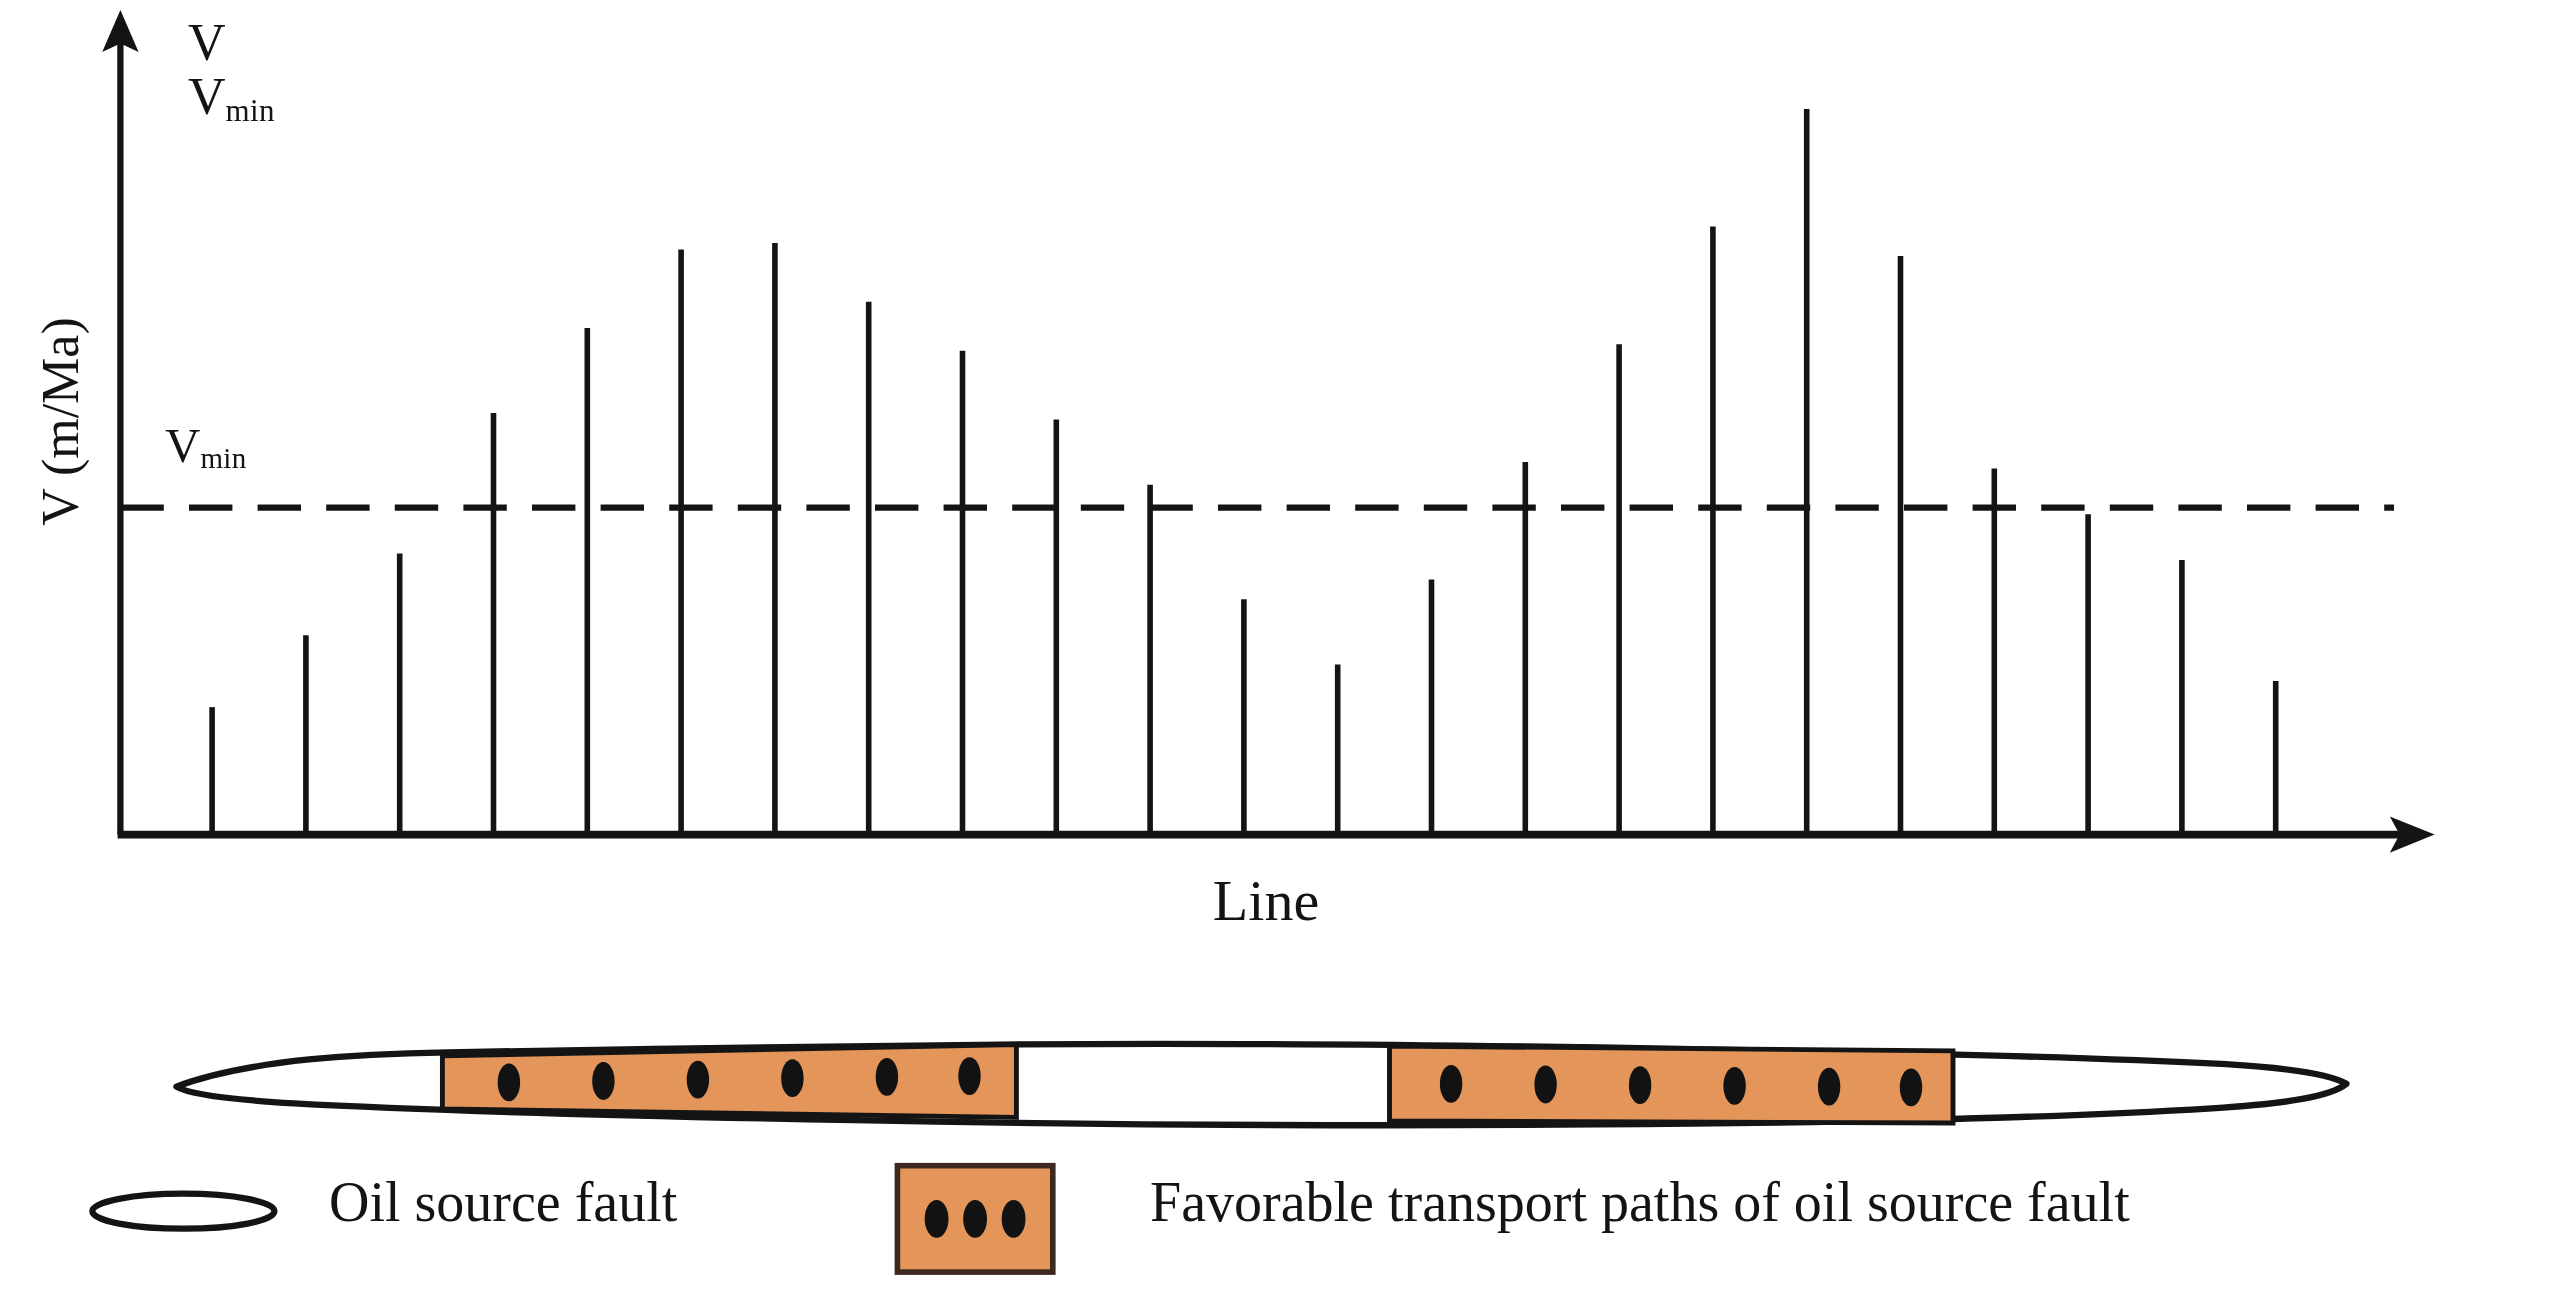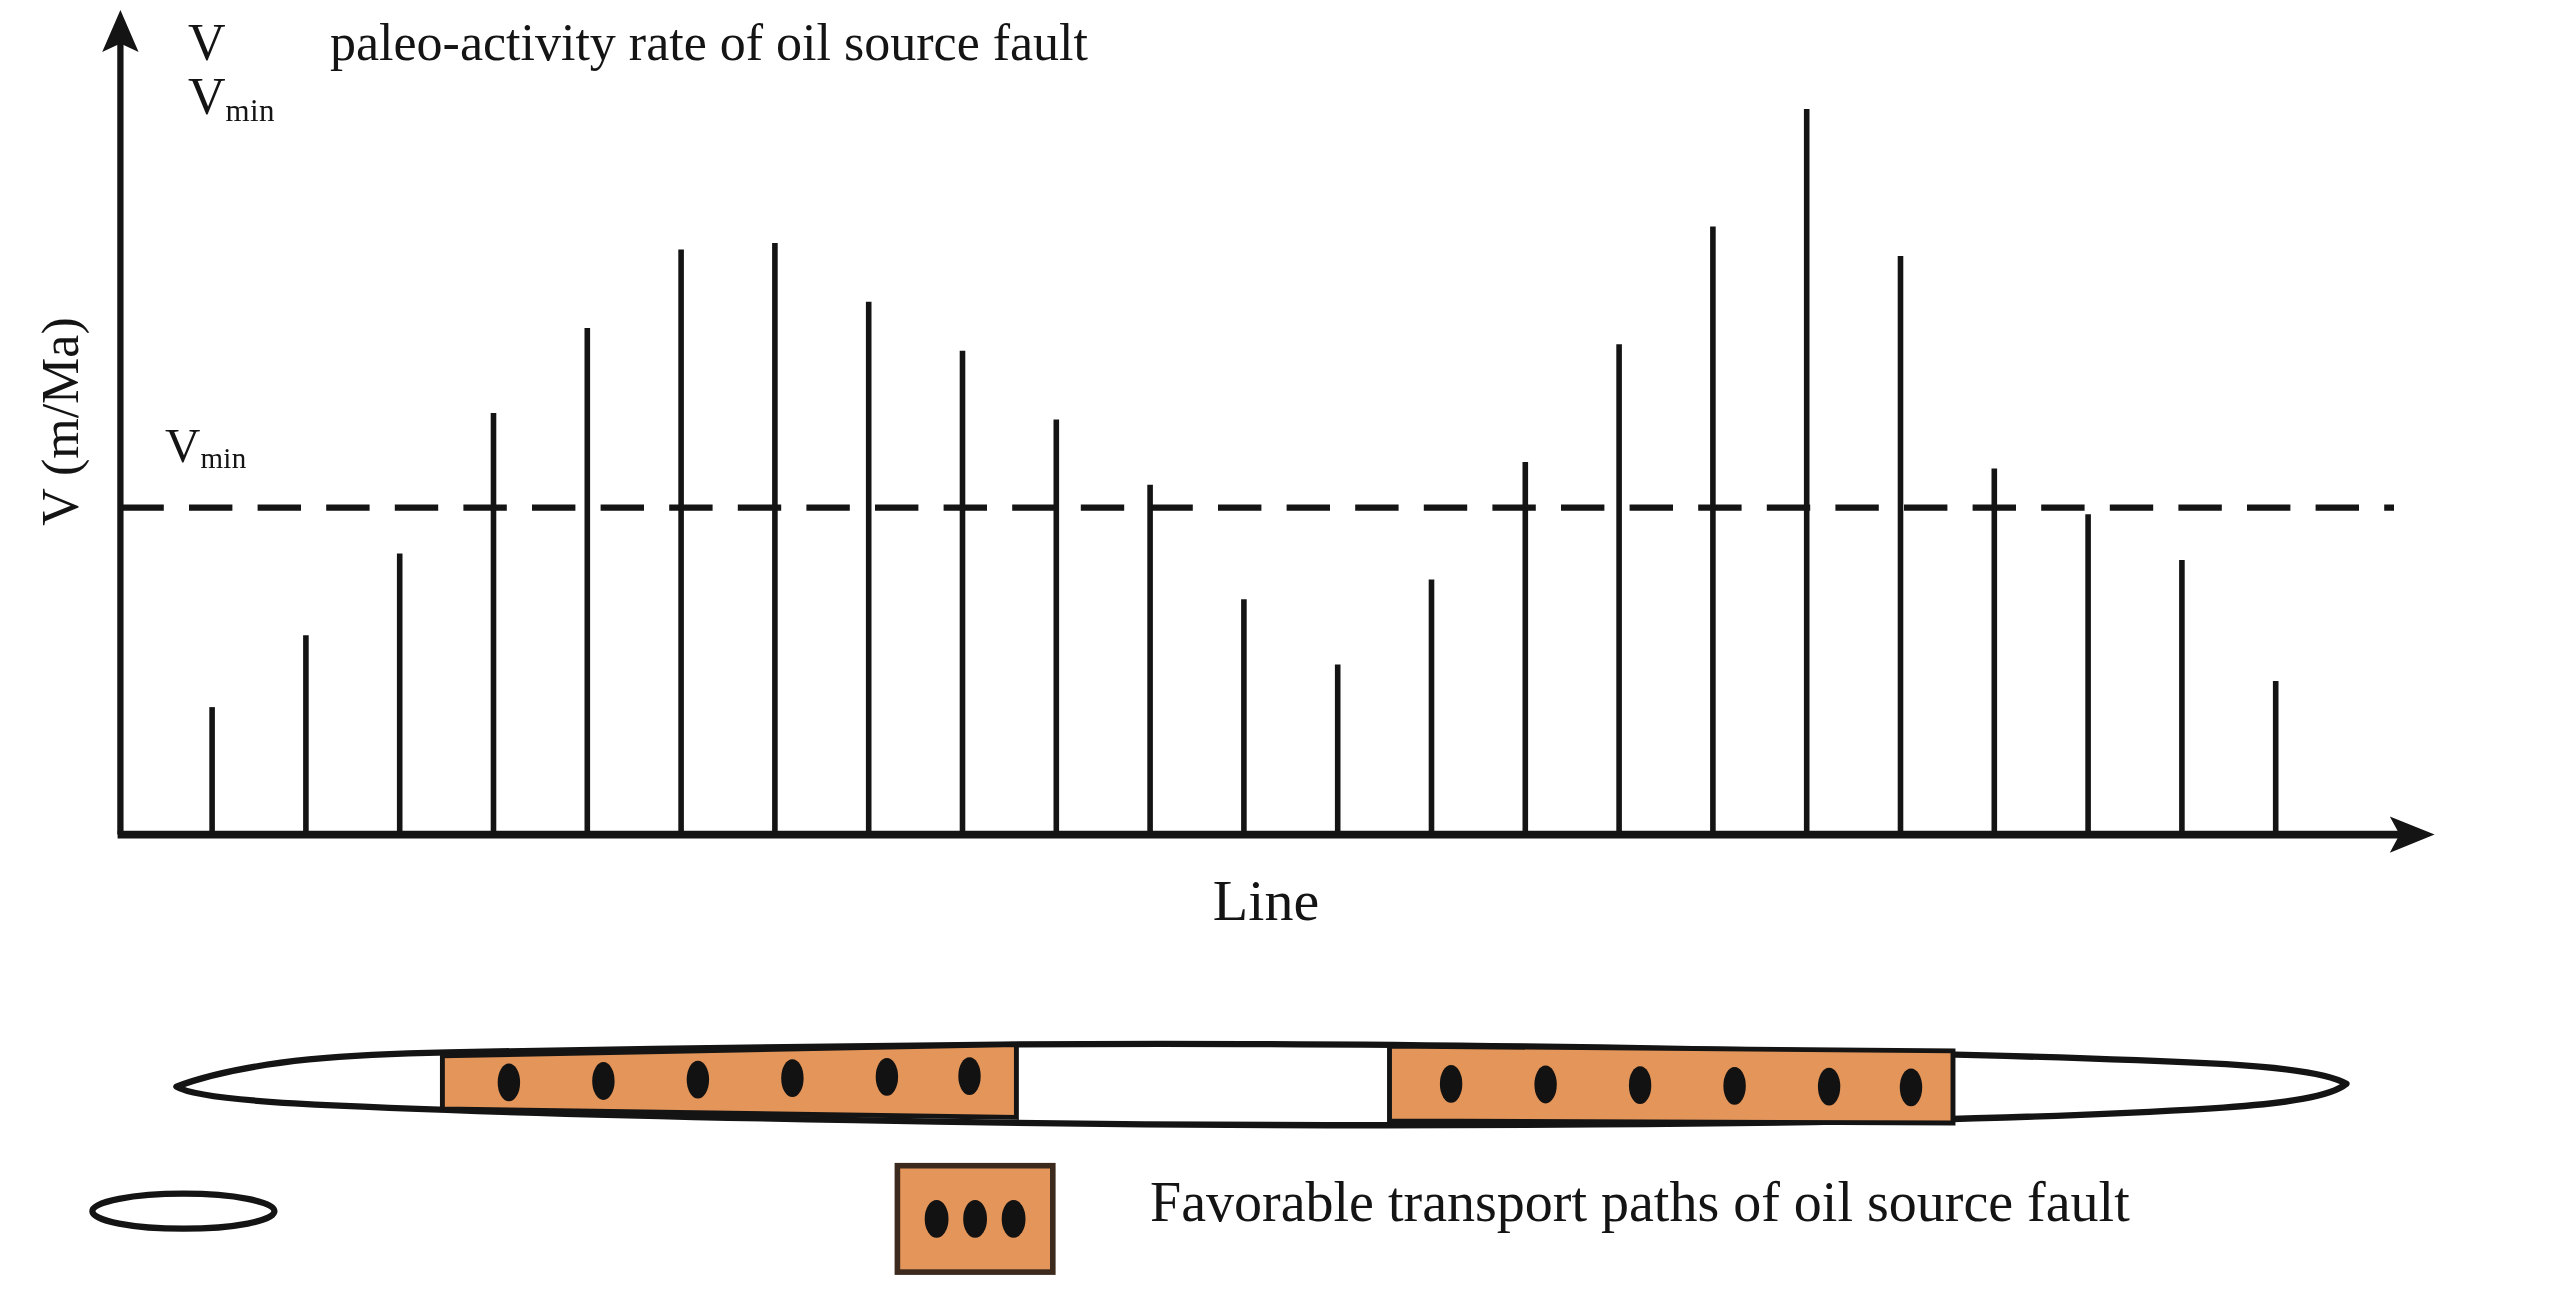--- a/index.html
+++ b/index.html
@@ -28,21 +28,20 @@
 
   #lgd-fault-text{left:329px; top:1170px; font-size:56px;}
   #lgd-path-text {left:1150px; top:1170px; font-size:56px;}
 </style>
 </head>
 <body>
 
 <div class="fig">
 
   <span class="txt" id="legend-v">V</span>
-  <span class="txt" id="legend-v-desc">paleo-activity rate of oil source fault</span>
 
   <span class="txt" id="legend-vmin"><span>V</span><sub id="legend-vmin-sub">min</sub></span>
 
   <div id="ylabel">V (m/Ma)</div>
 
   <span class="txt" id="vmin-tick"><span>V</span><sub id="vmin-tick-sub">min</sub></span>
 
   <div id="xlabel">Line</div>
 
   <svg width="2576" height="1294" viewBox="0 0 3680 1848">
@@ -125,16 +124,17 @@
     </g>
 
     <g>
       <rect x="1282" y="1665" width="222" height="152" fill="#E3955A" stroke="#3b2a1d" stroke-width="8"></rect>
       <ellipse cx="1338" cy="1741" rx="17" ry="27" fill="#121212"></ellipse>
       <ellipse cx="1393" cy="1741" rx="17" ry="27" fill="#121212"></ellipse>
       <ellipse cx="1448" cy="1741" rx="17" ry="27" fill="#121212"></ellipse>
     </g>
   </svg>
 
+  <span class="txt" id="lgd-fault-text">Oil source fault</span>
   <span class="txt" id="lgd-path-text">Favorable transport paths of oil source  fault</span>
 
 </div>
 
 
 </body></html>

